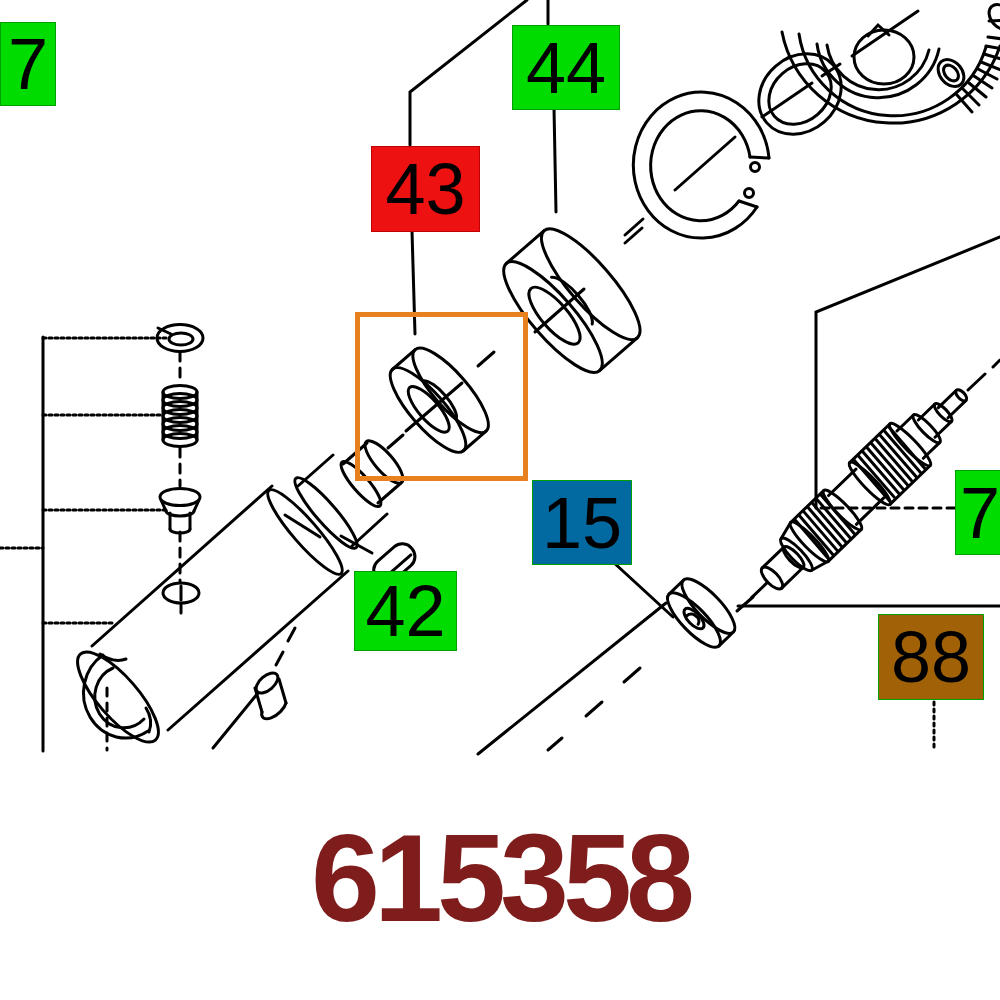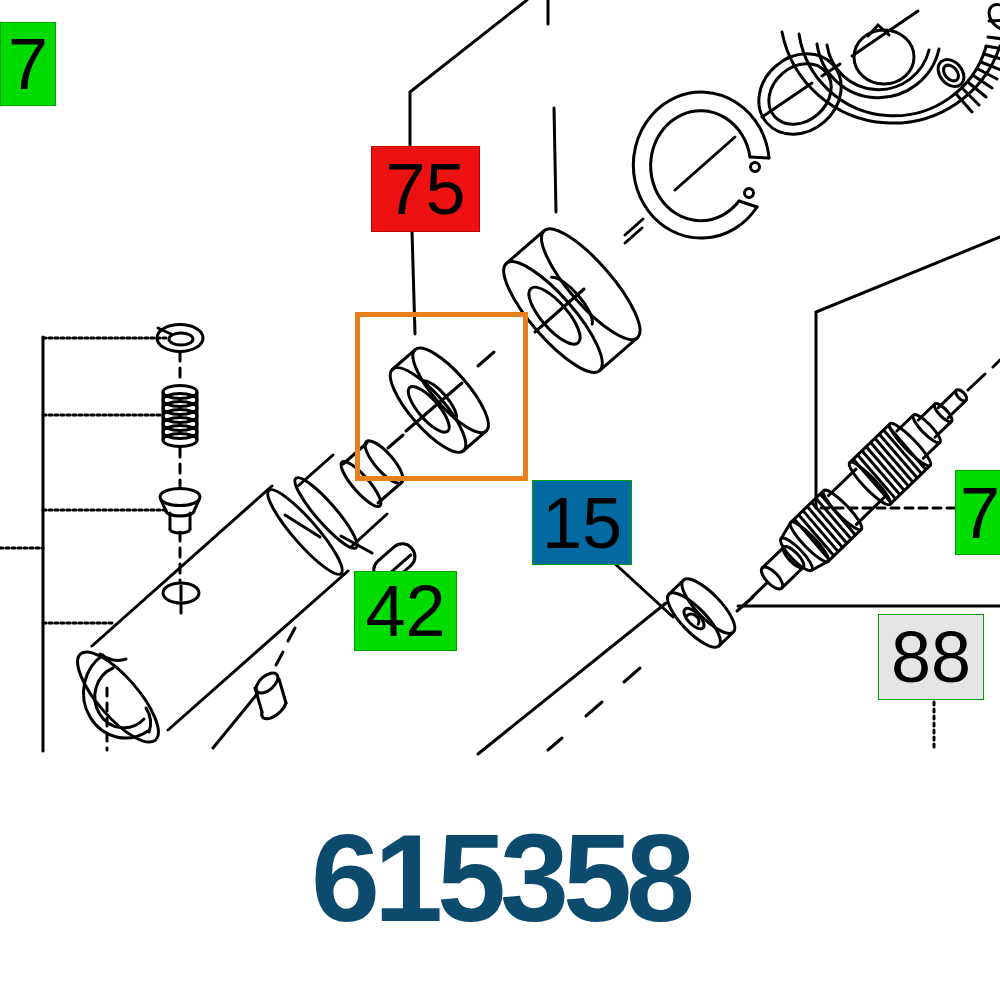--- a/index.html
+++ b/index.html
@@ -9,21 +9,21 @@
   svg{position:absolute;left:0;top:0;overflow:hidden;}
   svg *{vector-effect:none;}
   .stroke{fill:none;stroke:var(--line);stroke-width:3;stroke-linecap:round;}
   .callout{position:absolute;display:flex;align-items:center;justify-content:center;
            color:#000;font-size:72px;font-weight:400;line-height:1;overflow:hidden;
            cursor:pointer;user-select:none;}
   .callout.green{background:#00dc00;border:1px solid #00a000;}
   .callout.red{background:#ee1111;border:1px solid #c00000;}
   .highlight-box{position:absolute;border:5px solid #e8801e;box-sizing:border-box;background:transparent;}
   .part-number{position:absolute;left:0;right:0;top:816px;text-align:center;
-               font-size:124px;font-weight:700;letter-spacing:-6px;color:#0c4a6e;line-height:1;}
+               font-size:124px;font-weight:700;letter-spacing:-6px;color:#7f1d1d;line-height:1;}
 </style>
 </head>
 <body style="background: rgb(255, 255, 255);">
 
 <div class="canvas">
 
   <svg width="1000" height="1000" viewBox="0 0 1000 1000">
 
     <g>
       <path class="stroke" stroke-width="2.5" d="M43,337 L43,751"></path>
@@ -211,25 +211,26 @@
       <path class="stroke" stroke-width="2.5" stroke-dasharray="3 4" d="M934,695 L934,751"></path>
       <path class="stroke" stroke-width="3" stroke-dasharray="8 6" d="M955,508 L818,508"></path>
       <path class="stroke" stroke-width="2.5" d="M816,508 L816,312 L1000,237"></path>
     </g>
   </svg>
 
   <div class="highlight-box" style="left: 355px; top: 312px; width: 173px; height: 169px; border-color: rgb(232, 128, 30);"></div>
 
   <div class="callout green" style="left: 0px; top: 22px; width: 54px; height: 82px; background: rgb(0, 220, 0);">7</div>
 
-
-  <div class="callout red" style="left: 371px; top: 146px; width: 107px; height: 84px; background: rgb(238, 17, 17);">75</div>
+  <div class="callout green" style="left: 512px; top: 25px; width: 106px; height: 83px; background: rgb(0, 220, 0);">44</div>
+
+  <div class="callout red" style="left: 371px; top: 146px; width: 107px; height: 84px; background: rgb(238, 17, 17);">43</div>
 
   <div class="callout green" style="left: 532px; top: 480px; width: 98px; height: 83px; background: #0369a1;">15</div>
 
   <div class="callout green" style="left: 354px; top: 571px; width: 101px; height: 78px; background: rgb(0, 220, 0);">42</div>
 
   <div class="callout green" style="left: 955px; top: 470px; width: 48px; height: 83px; background: rgb(0, 220, 0);">7</div>
 
-  <div class="callout green" style="left: 878px; top: 614px; width: 104px; height: 84px; background: #e5e5e5;">88</div>
+  <div class="callout green" style="left: 878px; top: 614px; width: 104px; height: 84px; background: #a16207;">88</div>
 
   <div class="part-number">615358</div>
 </div>
 
 </body></html>

